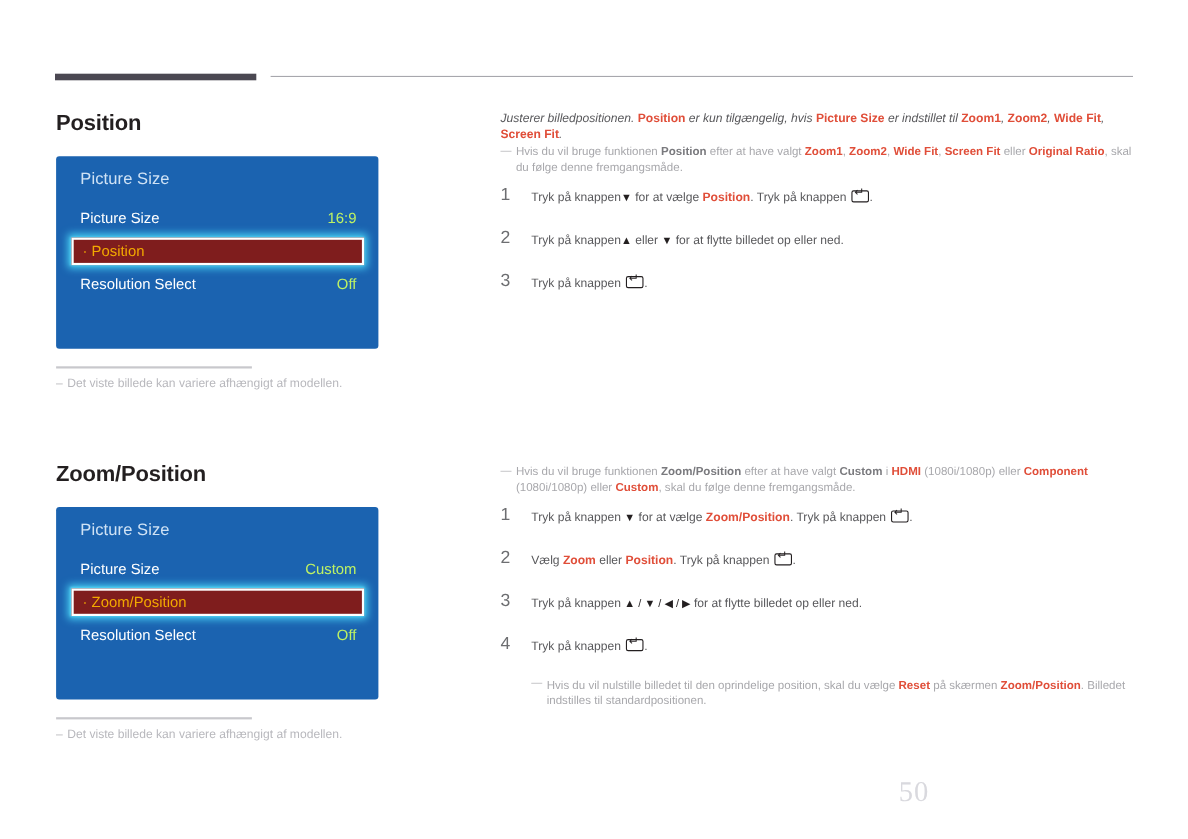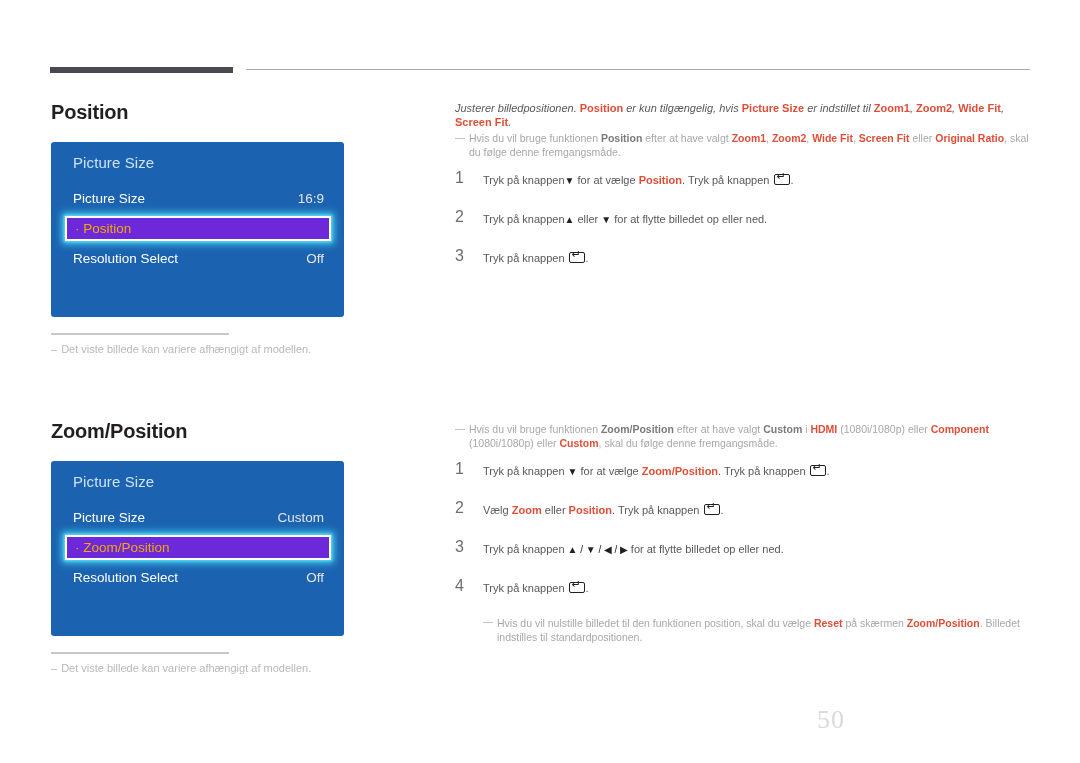--- a/index.html
+++ b/index.html
@@ -59,31 +59,31 @@
   .osd-row {
     position: absolute;
     left: 20px; width: 255px; height: 24px;
   }
   .osd-row .lbl {
     position: absolute; left: 2px; top: 3px;
     font-size: 13.5px; color: #ffffff;
   }
   .osd-row .val {
     position: absolute; right: 2px; top: 3px;
-    font-size: 13.5px; color: #e5e5e5;
+    font-size: 13.5px; color: #bef264;
   }
   .osd-row-1 { top: 46px; }
   .osd-row-3 { top: 106px; }
 
   
   .osd-row-sel {
     position: absolute;
     left: 14px; top: 74px;
     width: 266px; height: 25px;
-    background: #6d28d9;
+    background: #7f1d1d;
     border: 2px solid #ffffff;
     box-shadow: 0 0 7px 3px #49d3f5, 0 0 2px 1px #7fe4fb;
   }
   .osd-row-sel .lbl {
     position: absolute; left: 8px; top: 3px;
     font-size: 13.5px; color: #f2a900;
     white-space: nowrap;
   }
 
   
@@ -298,20 +298,20 @@
       </div>
 
       <div class="step">
         <span class="num">3</span><span>Tryk på knappen </span><span class="arrow">▲ / ▼ / ◀ / ▶</span><span> for at flytte billedet op eller ned.</span>
       </div>
 
       <div class="step">
         <span class="num">4</span><span>Tryk på knappen </span><span class="keyico"></span><span>.</span>
       </div>
 
-      <div class="substep-note"><span>Hvis du vil nulstille billedet til den funktionen position, skal du vælge </span><span class="b">Reset</span><span> på skærmen </span><span class="b">Zoom/Position</span><span>. Billedet indstilles til standardpositionen.</span></div>
+      <div class="substep-note"><span>Hvis du vil nulstille billedet til den oprindelige position, skal du vælge </span><span class="b">Reset</span><span> på skærmen </span><span class="b">Zoom/Position</span><span>. Billedet indstilles til standardpositionen.</span></div>
 
     </div>
   </div>
 
   <div id="page-num">50</div>
 
 </div>
 
 </body></html>

